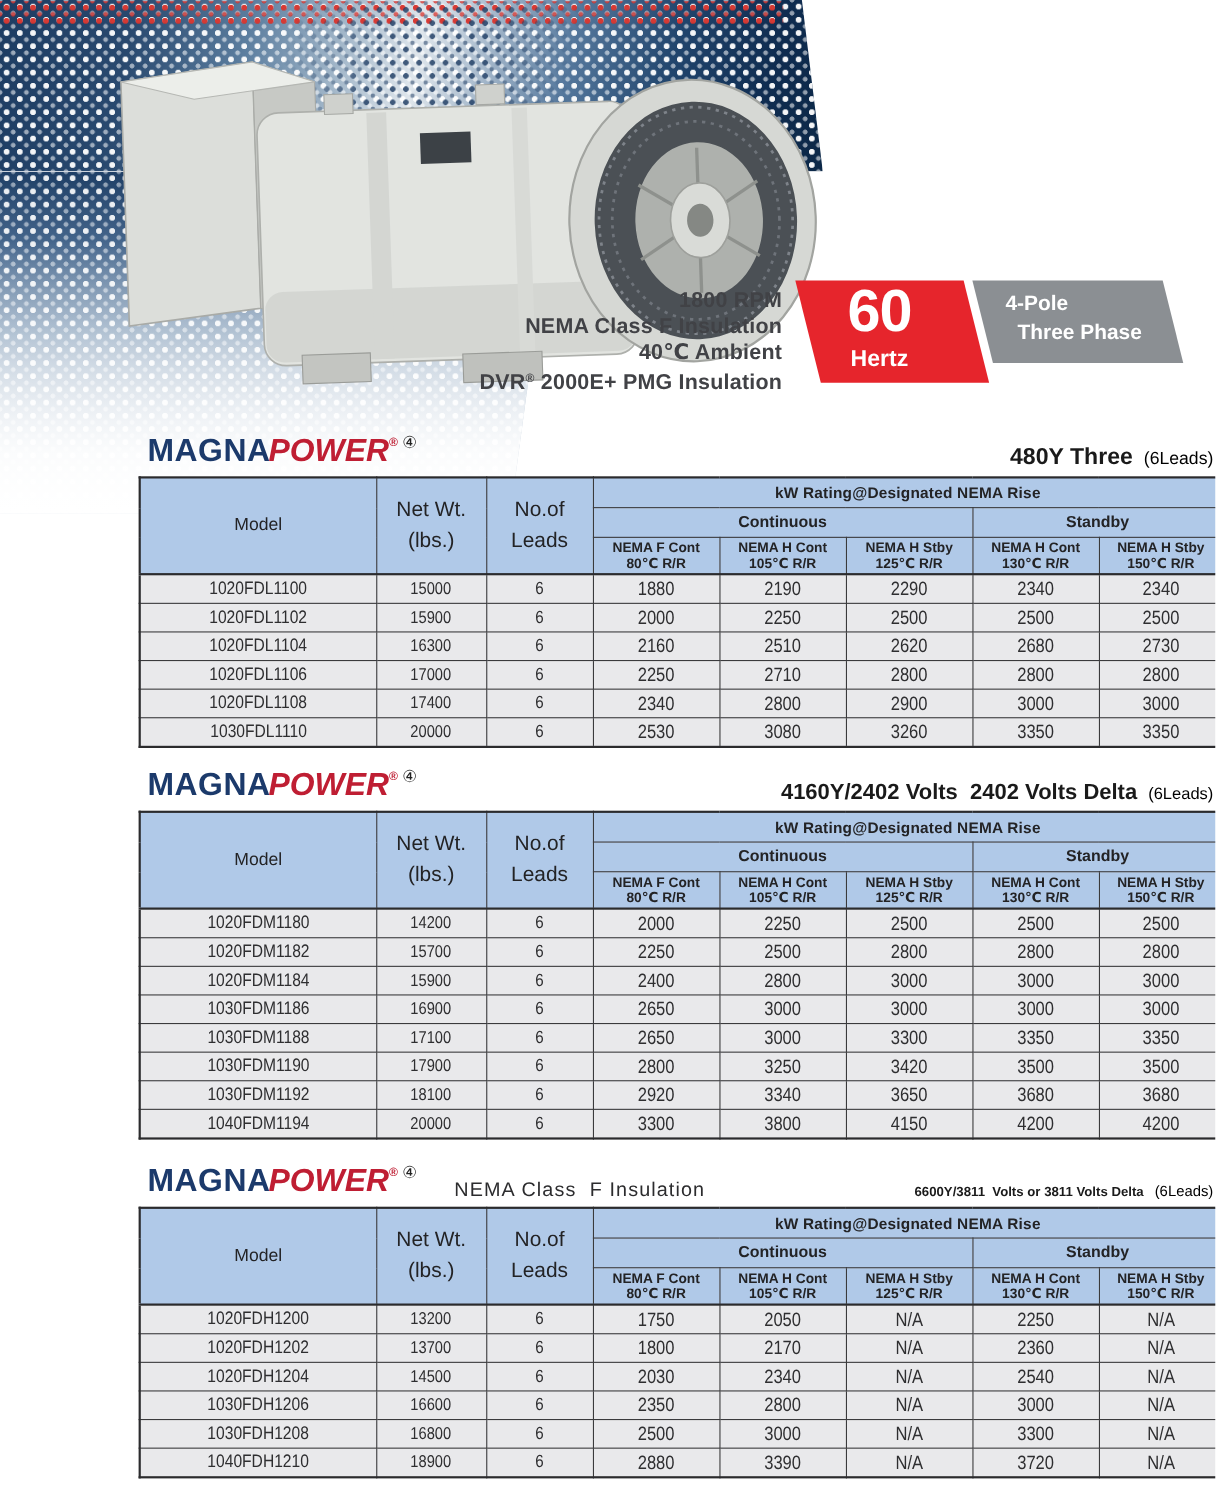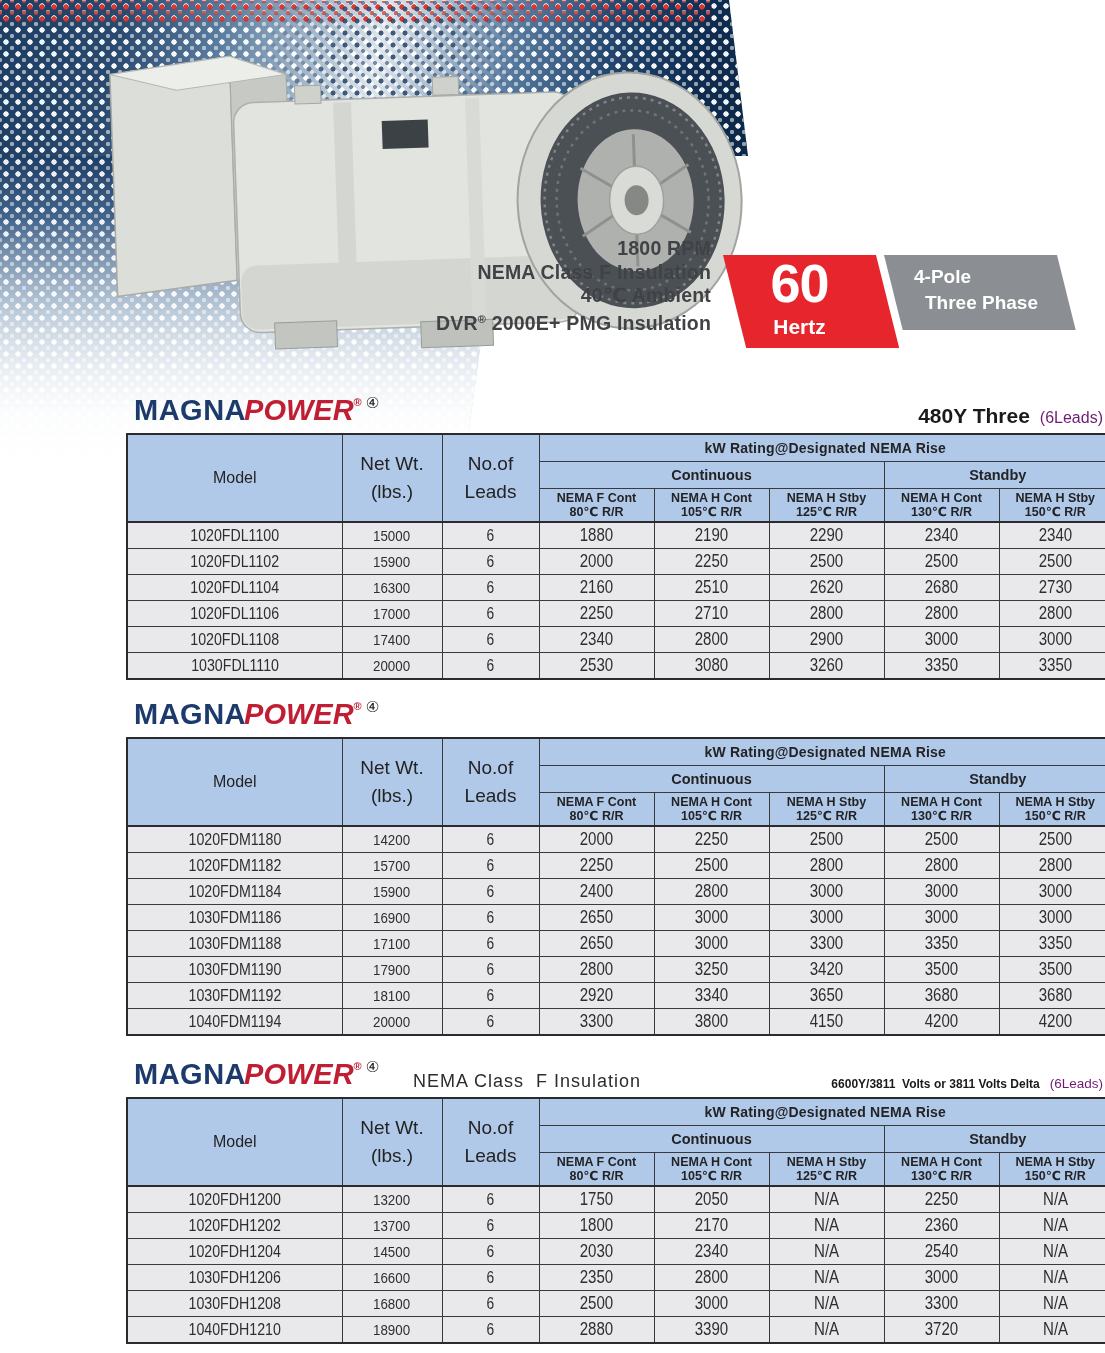--- a/index.html
+++ b/index.html
@@ -42,21 +42,21 @@
       linear-gradient(to bottom,rgba(255,255,255,0) 20%,rgba(255,255,255,.55) 55%,rgba(255,255,255,.92) 82%,#fff 100%),
       radial-gradient(circle,rgba(255,255,255,.9) 2.4px,rgba(255,255,255,0) 3px),
       radial-gradient(circle,rgba(255,255,255,.5) 1.9px,rgba(255,255,255,0) 2.5px),
       linear-gradient(to bottom,#1f3f66 0%,#47688e 22%,#7b97b4 48%,#b7c6d6 72%,#e9eef3 100%);
     background-size:100% 100%,12px 12px,12px 12px,100% 100%;
     background-position:0 0,0 0,6px 6px,0 0;
   }
   .generator{position:absolute;left:84px;top:22px;width:660px;height:330px;transform:rotate(-2deg);}
   
   .specs{
-    position:absolute;top:237px;right:394px;width:420px;text-align:right;
+    position:absolute;top:262px;right:394px;width:420px;text-align:right;
     font-weight:700;font-size:19.5px;line-height:23.5px;color:#414246;letter-spacing:.2px;
   }
   .specs .pre{white-space:pre;}
   .specs sup{font-size:11px;vertical-align:7px;}
   
   .badge{position:absolute;transform:skewX(14deg);transform-origin:top left;}
   .badge-inner{width:100%;height:100%;transform:skewX(-14deg);transform-origin:top left;color:#fff;}
   .badge-red{left:723px;top:255px;width:153px;height:93px;background:#e6252c;}
   .badge-red .badge-inner{display:flex;flex-direction:column;align-items:center;justify-content:flex-start;}
   .freq-value{font-size:54px;font-weight:800;line-height:56px;margin-top:0px;letter-spacing:-1px;}
@@ -70,21 +70,21 @@
   .s1{top:396px;} .s2{top:700px;} .s3{top:1060px;}
   .sec-head{position:relative;height:37px;}
   .logo{position:absolute;left:8px;bottom:3px;white-space:nowrap;line-height:30px;}
   .logo-magna{font-size:29px;font-weight:600;color:#1c3a6b;letter-spacing:.5px;}
   .logo-power{font-size:29px;font-weight:800;font-style:italic;color:#bf1e33;letter-spacing:0;margin-left:-2px;}
   .logo-reg{font-size:11px;color:#bf1e33;vertical-align:14px;font-style:normal;font-weight:700;}
   .logo-mark{font-size:15px;color:#222;vertical-align:12px;margin-left:4px;}
   .tbl-title{position:absolute;right:8px;bottom:5px;white-space:pre;}
   .tt-main{font-weight:800;color:#1a1a1a;}
   .s1 .tt-main{font-size:21px;} .s2 .tt-main{font-size:20px;} .s3 .tt-main{font-size:12px;}
-  .tt-suffix{font-weight:400;color:#701a75;margin-left:10px;}
+  .tt-suffix{font-weight:400;color:#000000;margin-left:10px;}
   .s1 .tt-suffix{font-size:16px;} .s2 .tt-suffix{font-size:15px;} .s3 .tt-suffix{font-size:13.5px;}
   .note{position:absolute;left:287px;bottom:5px;font-size:18px;font-weight:400;color:#2c2c2e;letter-spacing:1px;white-space:pre;}
   
   table{border-collapse:collapse;table-layout:fixed;width:985px;border:2px solid #2b2b2d;}
   col.c-model{width:215px;} col.c-netwt{width:100px;} col.c-leads{width:97px;}
   col.c-d1,col.c-d2,col.c-d3,col.c-d4{width:115px;} col.c-d5{width:113px;}
   th,td{border:1px solid #3a3a3c;text-align:center;vertical-align:middle;padding:0;}
   thead th{background:#b0c9e8;color:#232325;font-weight:400;}
   thead{border-bottom:2px solid #2b2b2d;}
   tr.hr1 th{height:26px;} tr.hr2 th{height:26px;} tr.hr3 th{height:32px;}
@@ -271,20 +271,21 @@
             <td class="c6"><span class="cn">3350</span></td>
             <td class="c7"><span class="cn">3350</span></td>
           </tr>
         </tbody>
     </table>
   </section>
 
   <section class="tbl-sec s2">
     <div class="sec-head">
       <div class="logo"><span class="logo-magna">MAGNA</span><span class="logo-power">POWER</span><sup class="logo-reg">®</sup><span class="logo-mark">④</span></div>
+      <div class="tbl-title"><span class="tt-main">4160Y/2402 Volts  2402 Volts Delta</span><span class="tt-suffix">(6Leads)</span></div>
     </div>
     <table>
       <colgroup>
           <col class="c-model">
           <col class="c-netwt">
           <col class="c-leads">
           <col class="c-d1">
           <col class="c-d2">
           <col class="c-d3">
           <col class="c-d4">

